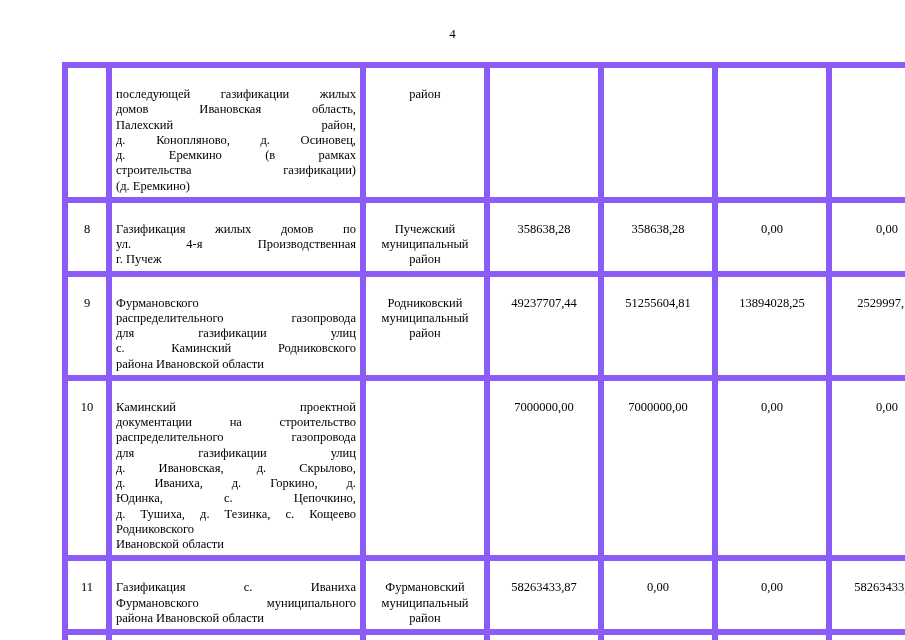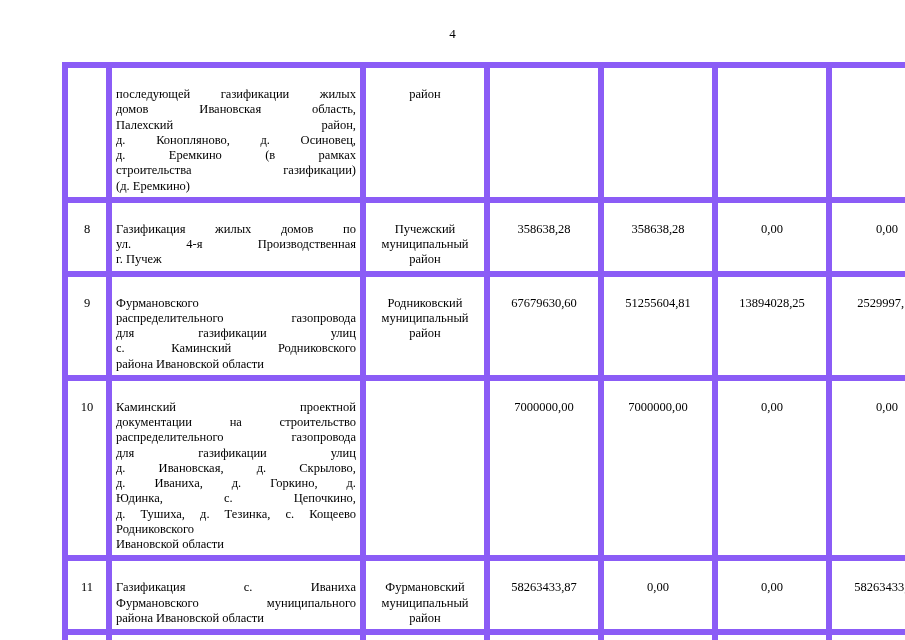--- a/index.html
+++ b/index.html
@@ -157,21 +157,21 @@
             <span class="ln last">района Ивановской области</span>
           </span>
         </td>
         <td class="c-area">
           <span class="area-text">
             <span class="ln">Родниковский</span>
             <span class="ln">муниципальный</span>
             <span class="ln">район</span>
           </span>
         </td>
-        <td class="c-val">67679630,60</td>
+        <td class="c-val">49237707,44</td>
         <td class="c-val2">51255604,81</td>
         <td class="c-val3">13894028,25</td>
         <td class="c-val4">2529997,54</td>
       </tr>
 
       <tr>
         <td class="c-num">10</td>
         <td class="c-name">
           <span class="nm">
             <span class="ln">Каминский               проектной</span>

